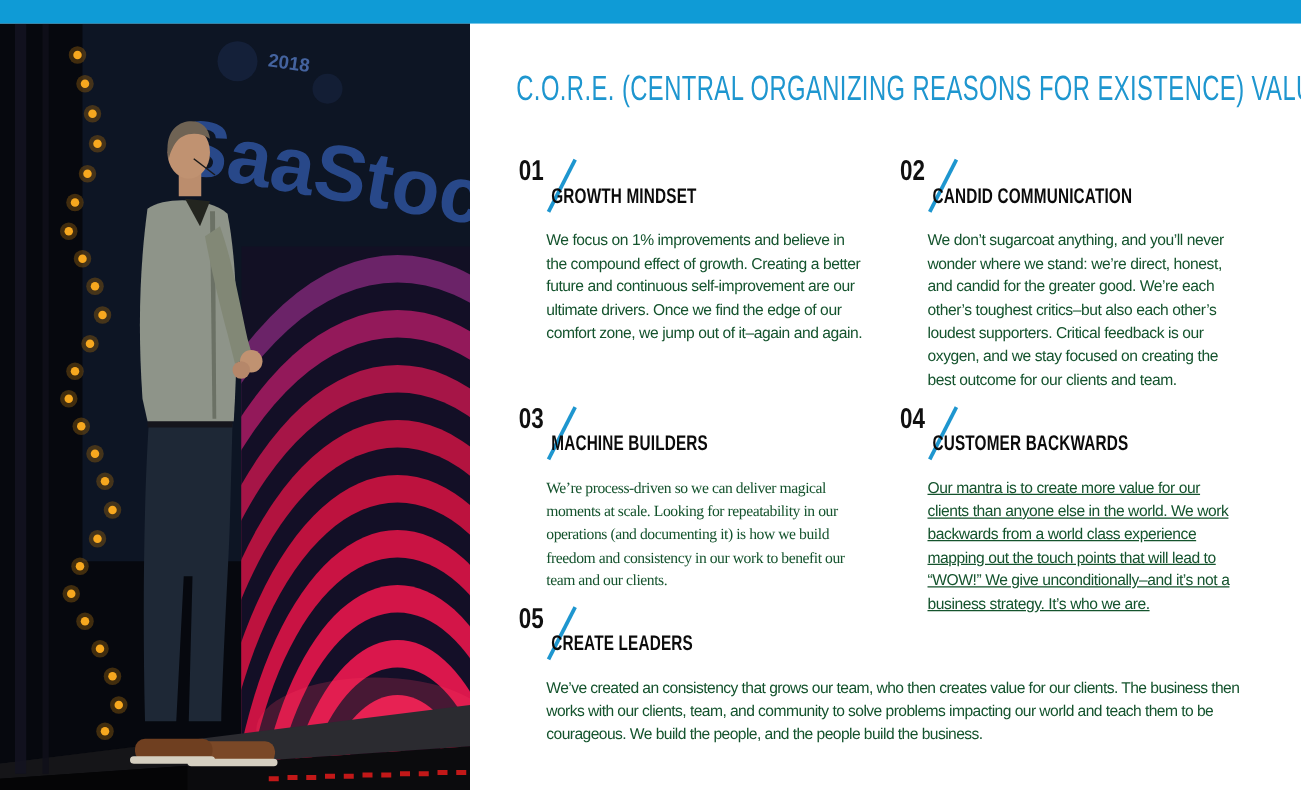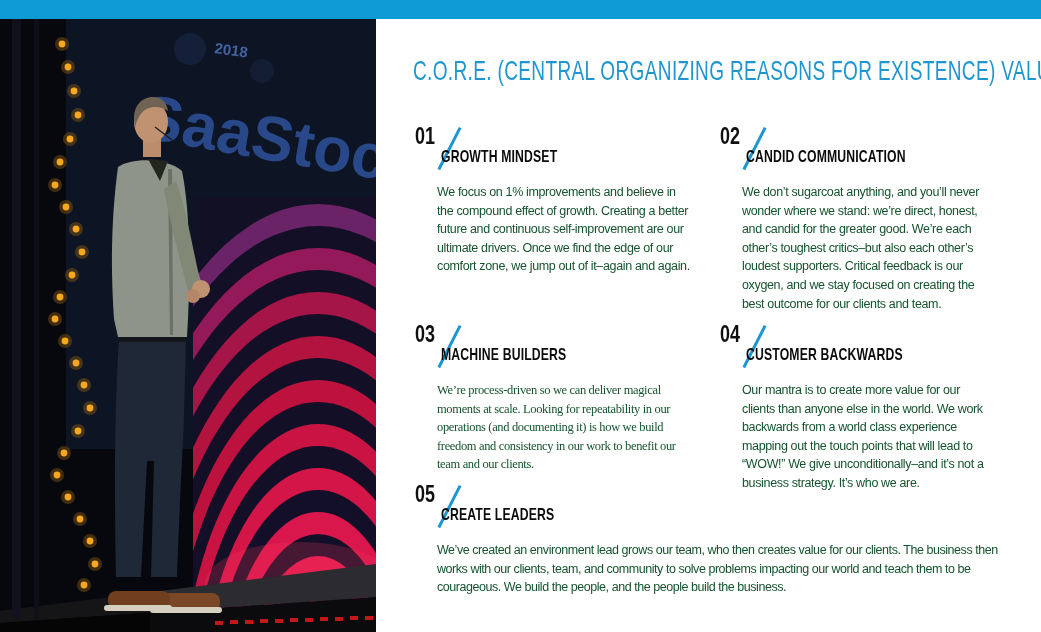--- a/index.html
+++ b/index.html
@@ -46,21 +46,21 @@
     transform:scaleX(.72); transform-origin:left top; line-height:1.2;
   }
   .sec p{
     position:absolute; left:22px; top:58px; margin:0;
     font-size:12.5px; line-height:18.6px; letter-spacing:-.35px;
     color:#14532d;
   }
   .s1{left:39px;  top:106px;} .s1 p{width:258px;}
   .s2{left:344px; top:106px;} .s2 p{width:248px;}
   .s3{left:39px;  top:304px;} .s3 p{width:258px;font-family:Liberation Serif, serif;}
-  .s4{left:344px; top:304px;} .s4 p{width:250px;}
+  .s4{left:344px; top:304px;} .s4 p{width:250px;text-decoration:underline;}
   .s5{left:39px;  top:464px;} .s5 p{width:566px; letter-spacing:-.45px;}
 </style>
 </head>
 <body>
 
 <div class="page">
 
   <div class="topbar"></div>
 
   <figure class="photo">
@@ -246,16 +246,16 @@
       <span class="num">04</span>
       <span class="slash"></span>
       <h2>CUSTOMER BACKWARDS</h2>
       <p>Our mantra is to create more value for our clients than anyone else in the world. We work backwards from a world class experience mapping out the touch points that will lead to “WOW!” We give unconditionally–and it’s not a business strategy. It’s who we are.</p>
     </section>
 
     <section class="sec s5">
       <span class="num">05</span>
       <span class="slash"></span>
       <h2>CREATE LEADERS</h2>
-      <p>We’ve created an environment lead grows our team, who then creates value for our clients. The business then works with our clients, team, and community to solve problems impacting our world and teach them to be courageous. We build the people, and the people build the business.</p>
+      <p>We’ve created an consistency that grows our team, who then creates value for our clients. The business then works with our clients, team, and community to solve problems impacting our world and teach them to be courageous. We build the people, and the people build the business.</p>
     </section>
   </main>
 </div>
 
 </body></html>

